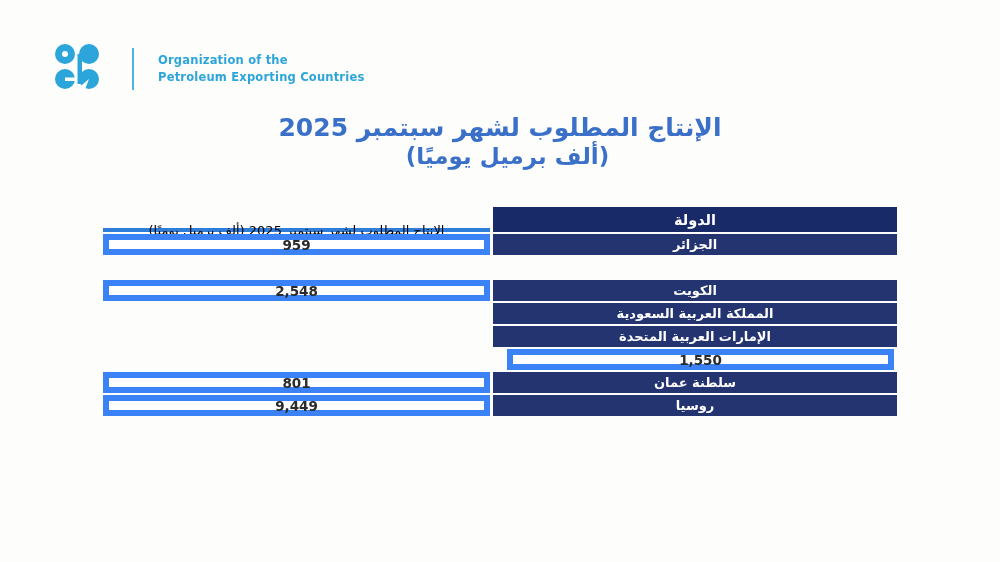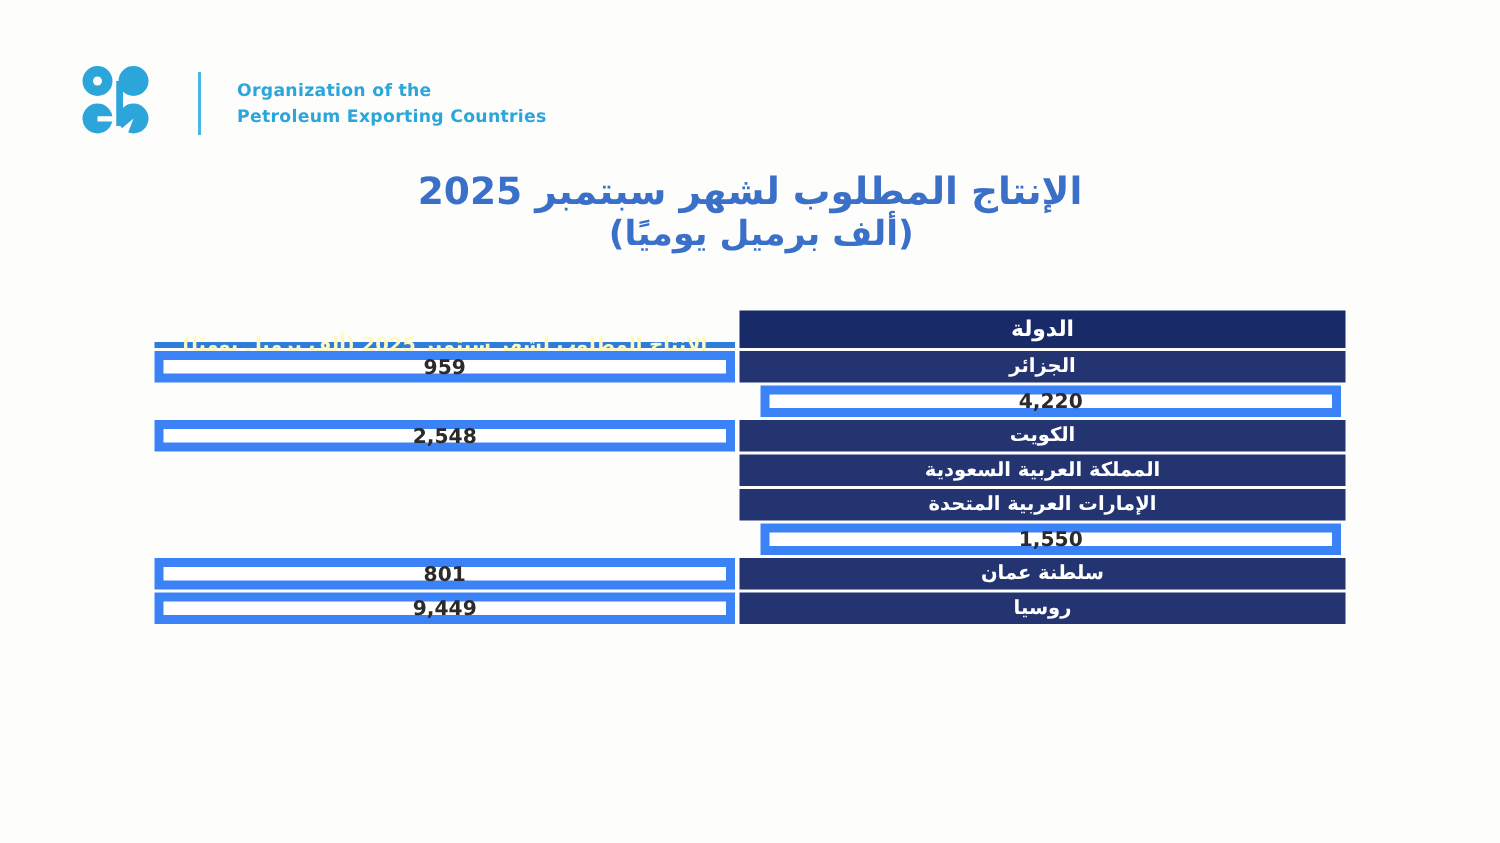--- a/index.html
+++ b/index.html
@@ -74,23 +74,23 @@
 
   .thead-row .cell-country {
     background: #192a68;
     color: #ffffff;
     font-size: 14.5px;
     font-weight: 700;
     margin-top: 15px;
   }
   .thead-row .cell-value {
     background: #2e7ed9;
-    color: #fef9c3;
+    color: #000000;
     font-size: 13px;
-    font-weight: 700;
+    font-weight: 400;
     margin-top: 36px;
   }
 
   .data-row .cell-country {
     background: #233471;
     color: #ffffff;
     font-size: 13px;
     font-weight: 600;
   }
   .data-row .cell-value {
@@ -138,21 +138,20 @@
   <div class="trow thead-row">
     <div class="cell-country">الدولة</div>
     <div class="cell-value">الإنتاج المطلوب لشهر سبتمبر 2025 (ألف برميل يوميًا)</div>
   </div>
 
   <div class="trow data-row">
     <div class="cell-country">الجزائر</div>
     <div class="cell-value">959</div>
   </div>
   <div class="trow data-row">
-    <div class="cell-value">4,220</div>
   </div>
   <div class="trow data-row">
     <div class="cell-country">الكويت</div>
     <div class="cell-value">2,548</div>
   </div>
   <div class="trow data-row">
     <div class="cell-country">المملكة العربية السعودية</div>
   </div>
   <div class="trow data-row">
     <div class="cell-country">الإمارات العربية المتحدة</div>

